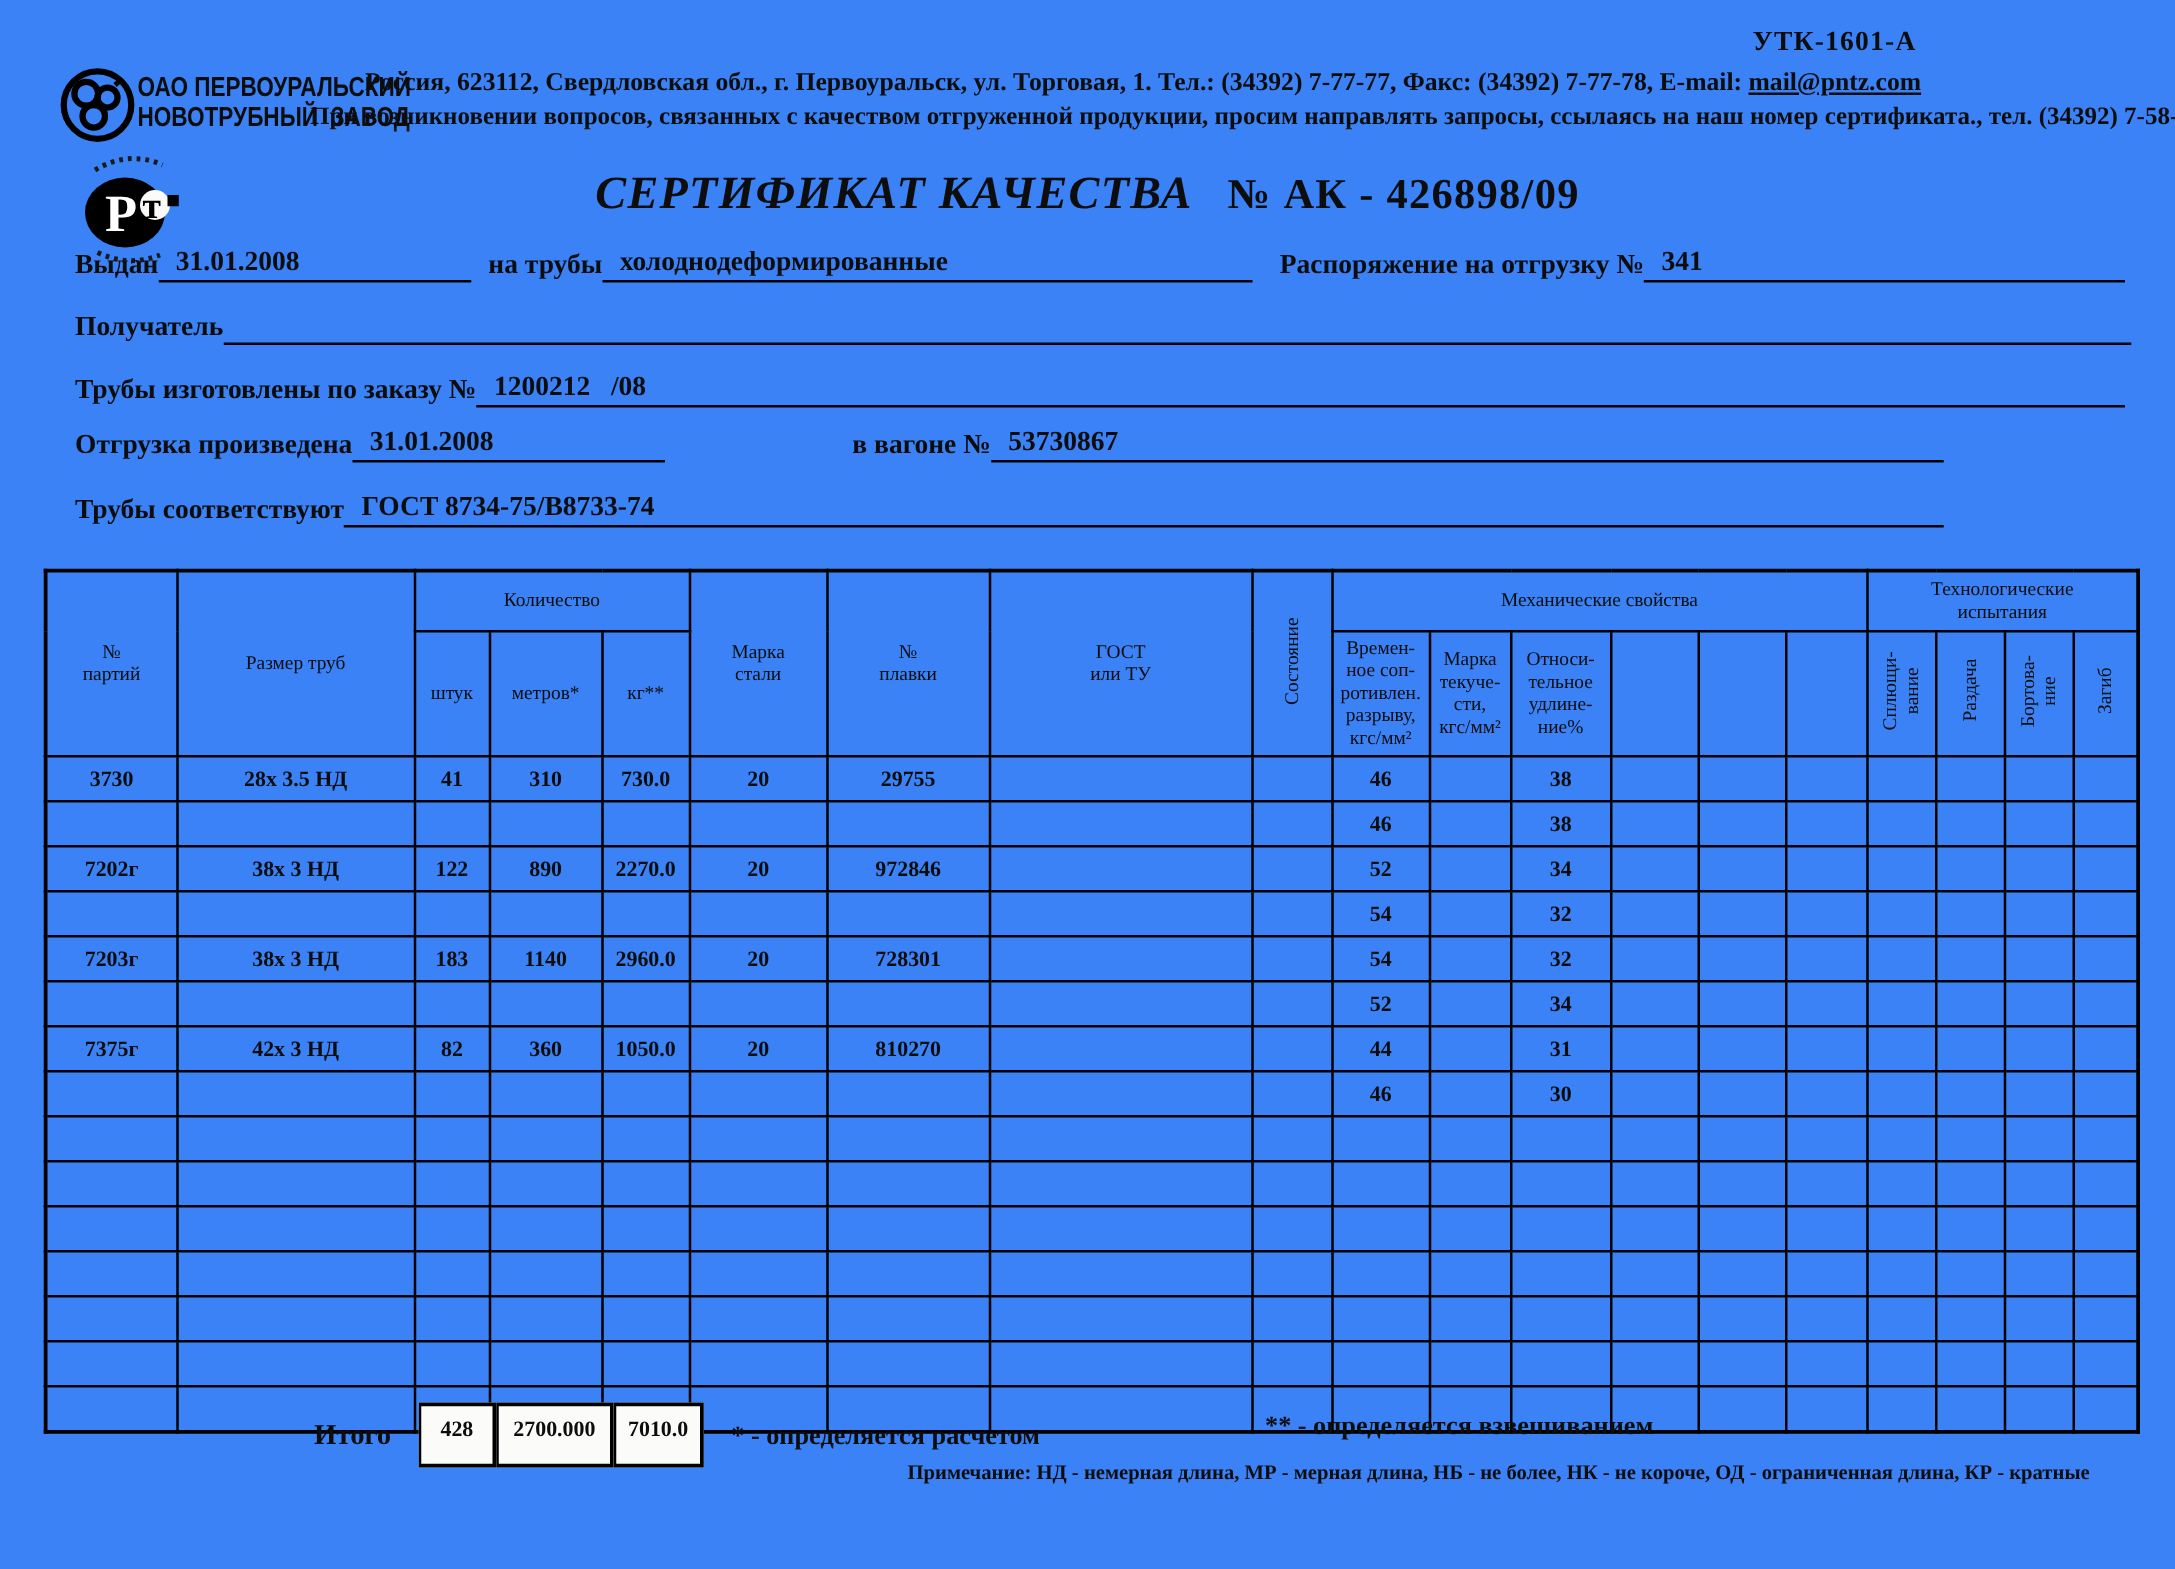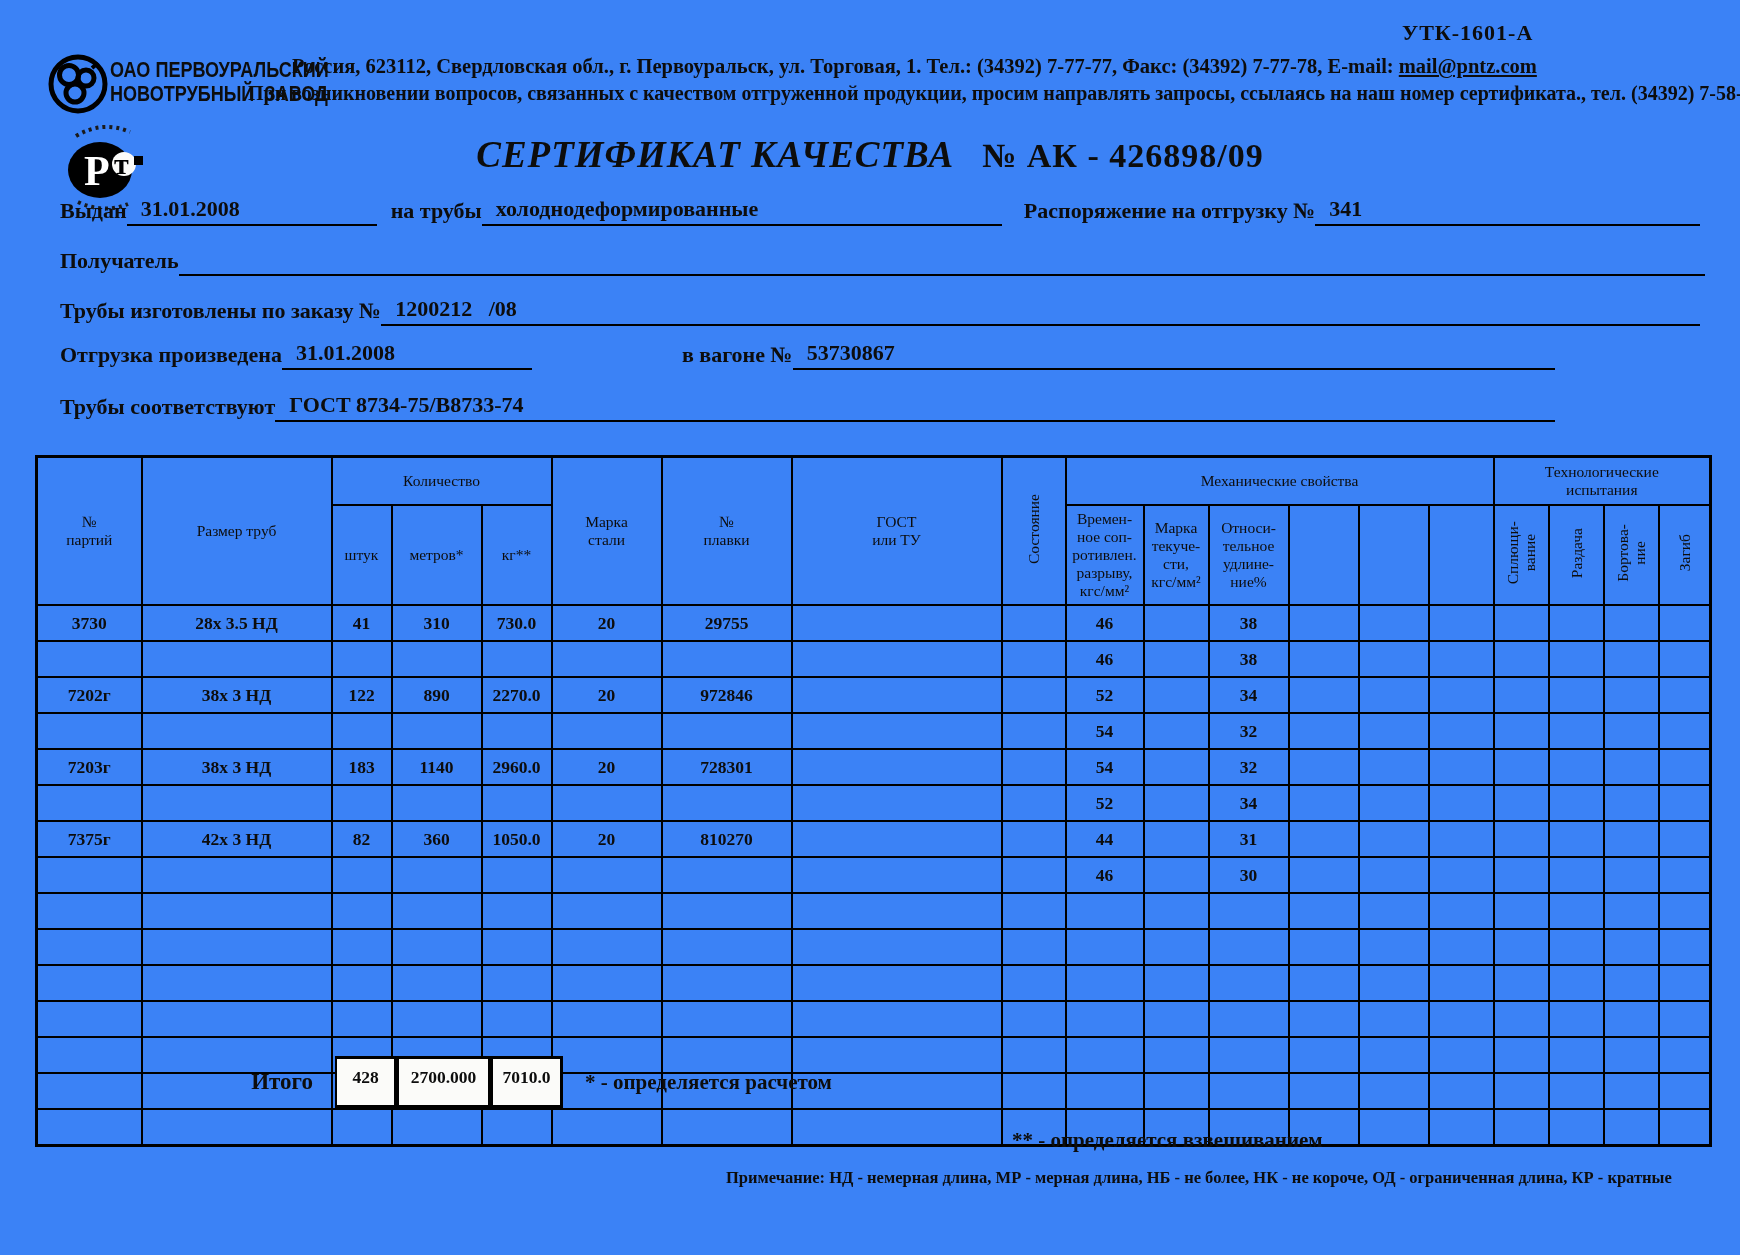--- a/index.html
+++ b/index.html
@@ -38,21 +38,21 @@
     font-family:"Liberation Serif",serif;}
   .cert-table th,.cert-table td{border:2px solid #000;padding:0 2px;overflow:hidden;}
   .cert-table{border:3px solid #000;}
   .cert-table th{font-weight:normal;font-size:15.5px;line-height:18px;white-space:pre-line;text-align:center;vertical-align:middle;}
   .cert-table thead tr:first-child th{height:46px;}
   .cert-table thead tr:last-child th{height:98px;}
   .cert-table td{height:34px;text-align:center;font-size:17.5px;font-weight:bold;white-space:pre;}
   .vert{writing-mode:vertical-rl;transform:rotate(180deg);margin:0 auto;white-space:pre-line;line-height:17px;}
 
   
-  .totals{position:absolute;top:1056px;left:35px;display:flex;align-items:center;}
+  .totals{position:absolute;top:1122px;left:35px;display:flex;align-items:center;}
   .totals-label{width:278px;text-align:right;font-size:23px;font-weight:bold;padding-right:22px;}
   .tot-cell{border:3px solid #000;border-left-width:2px;height:52px;line-height:36px;text-align:center;
     font-size:17.5px;font-weight:bold;box-sizing:border-box;background:#fbfbf9;}
   .tot-cell:first-of-type{border-left-width:3px;}
   .tc1{width:62px;} .tc2{width:94px;} .tc3{width:72px;}
   .footnote1{margin-left:22px;font-size:21px;font-weight:bold;white-space:nowrap;}
   .footnote2{position:absolute;top:1128px;left:1012px;font-size:21px;font-weight:bold;white-space:nowrap;}
   .bottom-note{position:absolute;top:1168px;left:726px;font-size:16.5px;font-weight:bold;white-space:nowrap;}
 </style>
 </head>

